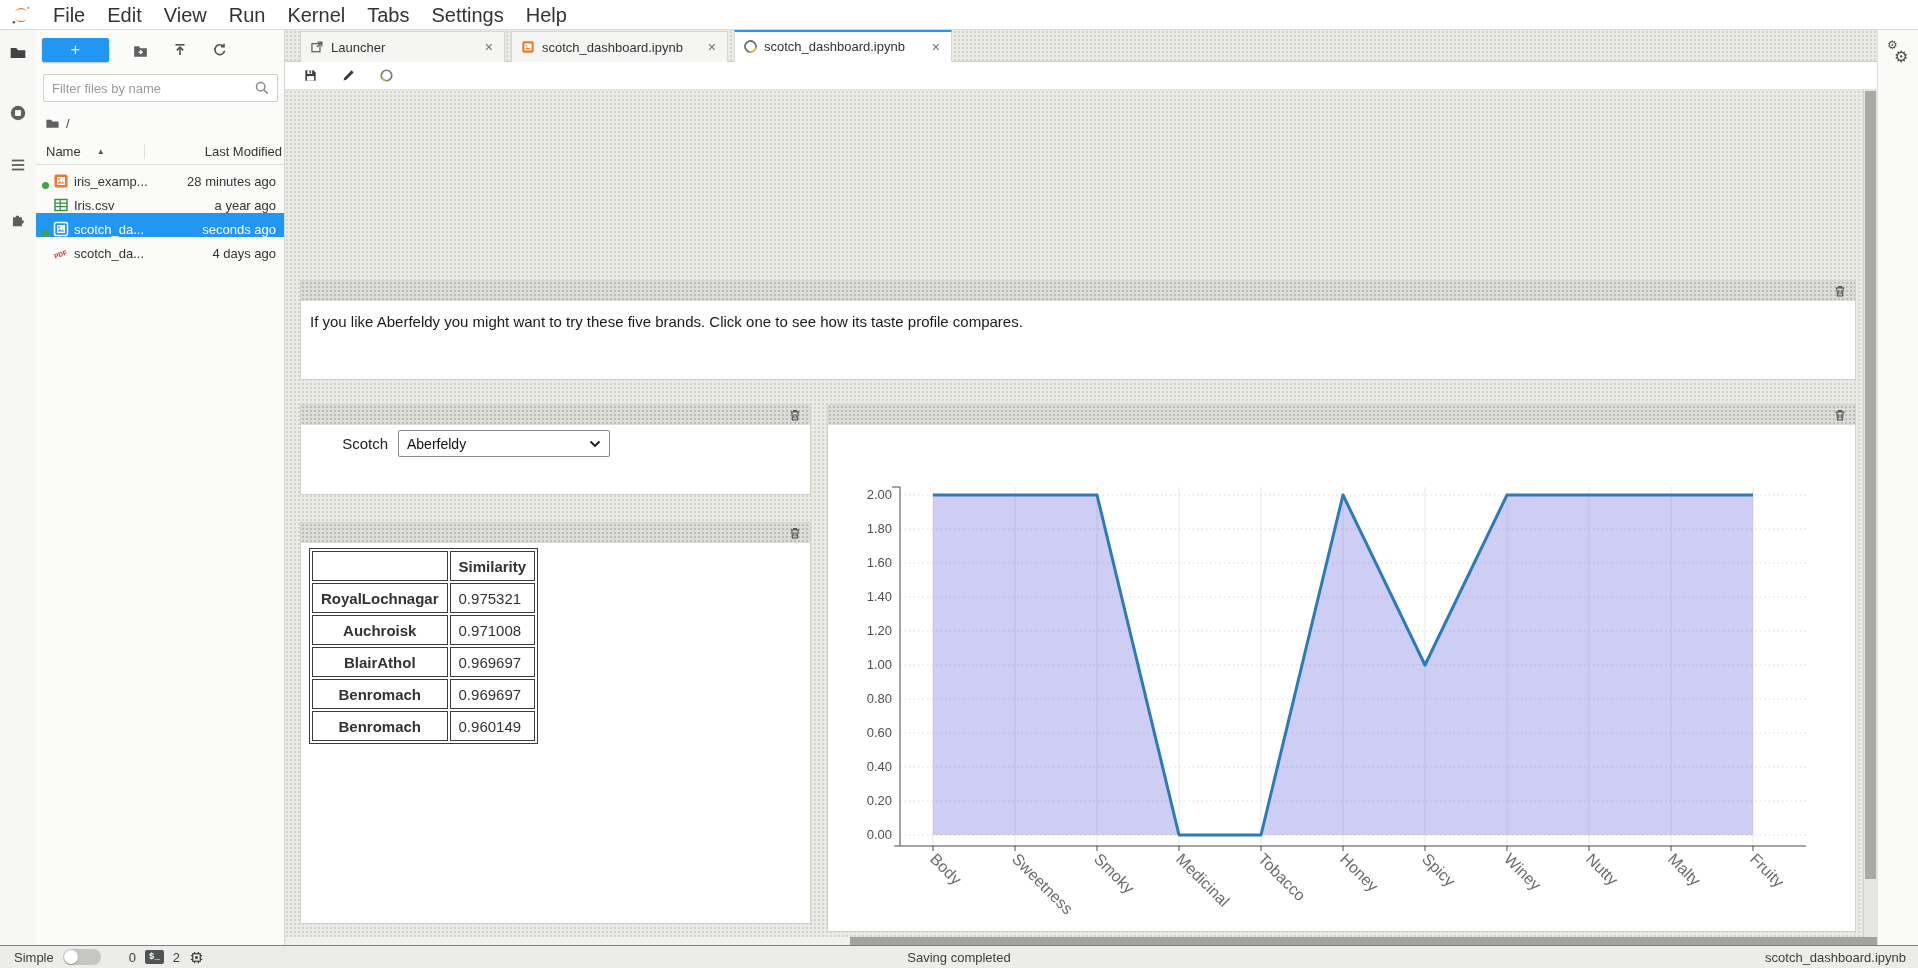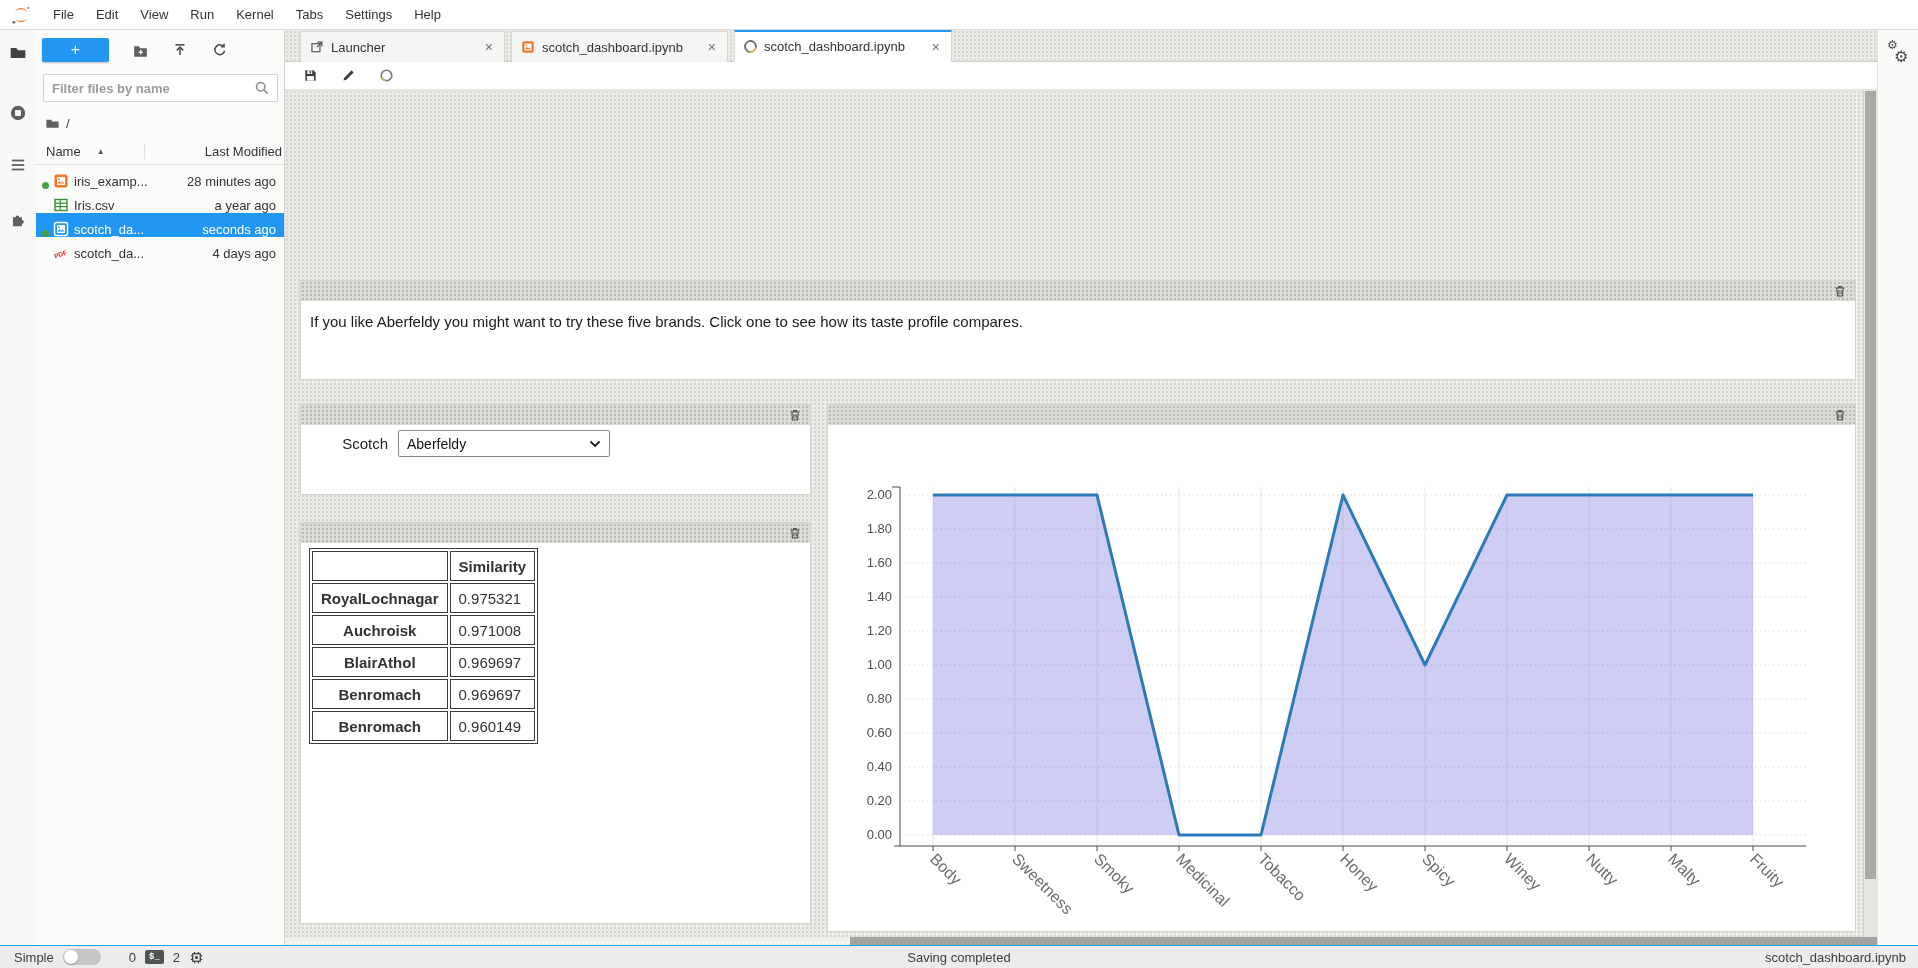--- a/index.html
+++ b/index.html
@@ -3,41 +3,41 @@
 <meta charset="utf-8">
 <style>
   * { margin:0; padding:0; box-sizing:border-box; }
   html,body { width:1918px; height:968px; overflow:hidden; }
   body { font-family:"Liberation Sans","DejaVu Sans",sans-serif; background:#ececea; color:#333; position:relative; }
 
   
   #menubar { position:absolute; left:0; top:0; width:1918px; height:30px; background:#fff;
              border-bottom:1px solid #dadada; display:flex; align-items:center; z-index:30; }
   #menubar .logo { width:26px; height:22px; margin:0 8px 0 8px; }
-  .menu-item { font-size:13px; color:#333; padding:0 11px; line-height:30px; cursor:default; }
+  .menu-item { font-size:20px; color:#333; padding:0 11px; line-height:30px; cursor:default; }
 
   
   #leftrail { position:absolute; left:0; top:30px; width:36px; height:915px; background:#f7f7f5; z-index:20; }
   #leftrail .rail-icon { width:36px; height:30px; display:flex; align-items:center; justify-content:center; }
   #leftrail .rail-icon.r1 { margin-top:8px; }
   #leftrail .rail-icon.r2 { margin-top:30px; }
   #leftrail .rail-icon.r3 { margin-top:22px; }
   #leftrail .rail-icon.r4 { margin-top:24px; }
 
   
   #filebrowser { position:absolute; left:36px; top:30px; width:249px; height:915px; background:#fbfbfa;
                  border-right:1px solid #d4d4d1; z-index:20; }
   .fb-toolbar { display:flex; align-items:center; height:40px; padding:0 6px; }
   .new-btn { width:67px; height:24px; background:#2196f3; border:none; border-radius:2px; color:#fff;
              font-size:16px; line-height:22px; margin-right:18px; box-shadow:0 1px 2px rgba(0,0,0,.25); cursor:pointer; }
   .fb-tool { width:26px; height:24px; border:none; background:transparent; display:flex; align-items:center;
              justify-content:center; margin-right:14px; cursor:pointer; }
   .filter-wrap { position:relative; margin:4px 7px 0 7px; }
   .filter-wrap input { width:235px; height:28px; border:1px solid #cfcfcc; border-radius:2px; background:#fff;
-             font-size:13px; padding:0 28px 0 8px; color:#333; font-family:inherit;font-weight:bold; }
+             font-size:13px; padding:0 28px 0 8px; color:#333; font-family:inherit; }
   .filter-wrap input::placeholder { color:#9a9a9a; }
   .filter-wrap .search-ic { position:absolute; right:7px; top:6px; }
   .crumbs { display:flex; align-items:center; gap:6px; padding:14px 9px 8px 9px; font-size:13px; color:#424242; }
   .fb-header { display:flex; align-items:center; height:26px; border-bottom:1px solid #e0e0de;
                border-top:1px solid #eceuea; font-size:13px; color:#333; }
   .fb-header .hname { padding-left:10px; width:108px; display:flex; align-items:center; gap:16px; }
   .fb-header .sort-arrow { font-size:8px; color:#555; }
   .fb-header .hmod { flex:1; border-left:1px solid #e0e0de; text-align:right; padding-right:2px; }
   .frow { display:flex; align-items:flex-end; height:24px; font-size:13px; color:#333; cursor:pointer; }
   .frow .dot { width:7px; height:7px; border-radius:50%; background:#43a047; margin:0 4px 0 6px; flex:none; }

